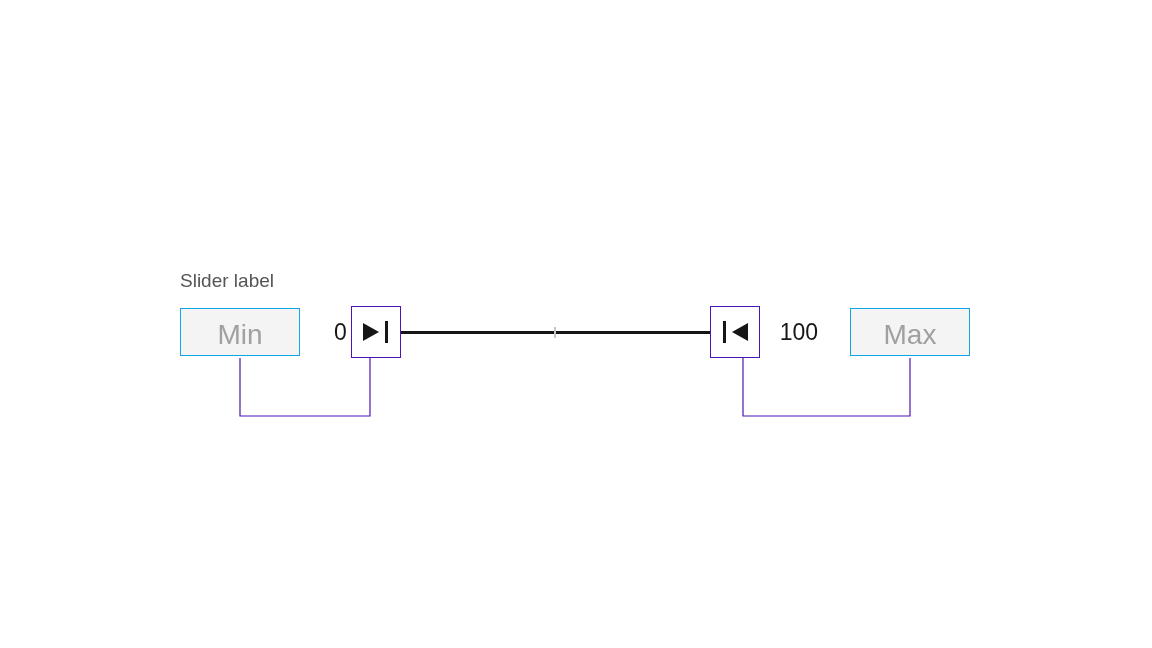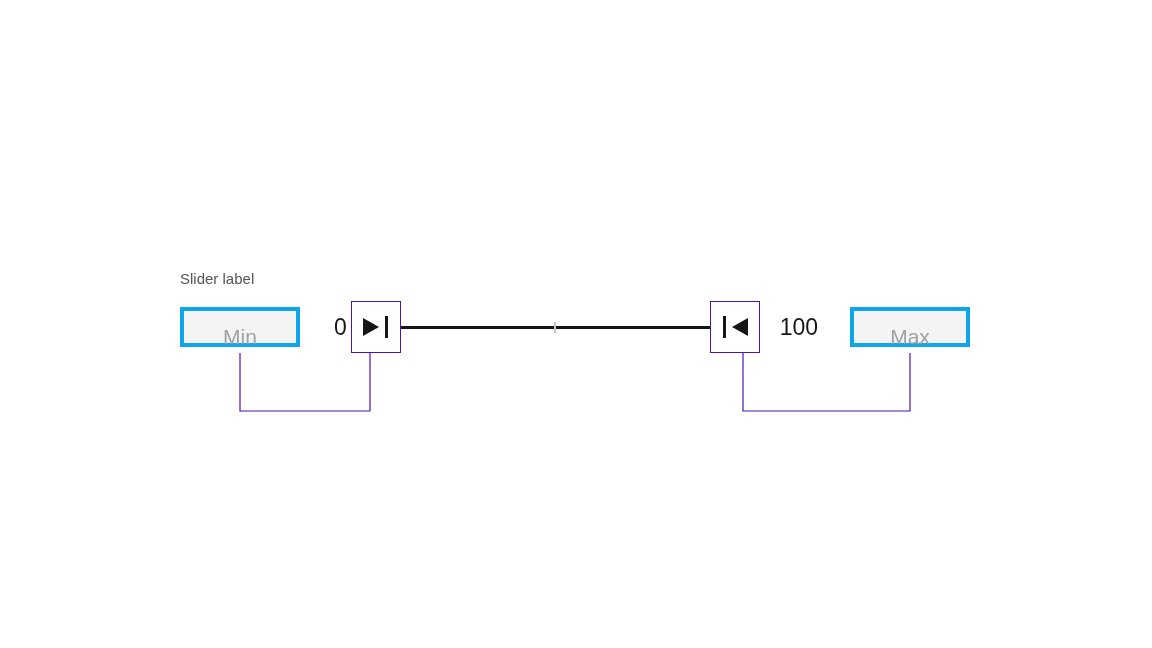--- a/index.html
+++ b/index.html
@@ -10,37 +10,37 @@
     font-family: -apple-system, BlinkMacSystemFont, "Segoe UI", Arial, sans-serif;
     position: relative;
   }
   .container {
     position: absolute;
     left: 180px;
     top: 270px;
     width: 790px;
   }
   .label {
-    font-size: 15px;
+    font-size: 19px;
     color: #555;
     margin-bottom: 14px;
     font-weight: 400;
   }
   .row {
     display: flex;
     align-items: center;
     position: relative;
   }
   .input-box {
-    height: 40px;
+    height: 48px;
     line-height: 52px;
     padding: 0 24px;
     background: #f4f4f4;
-    border: 4px solid #0ea5e9;
-    font-size: 21px;
+    border: 1px solid #0ea5e9;
+    font-size: 28px;
     color: #a0a0a0;
     text-align: center;
     min-width: 120px;
   }
   .min-box { width: 120px; }
   .max-box { width: 120px; text-align: center; }
   .range-value {
     font-size: 23px;
     color: #161616;
     padding: 0 4px;

